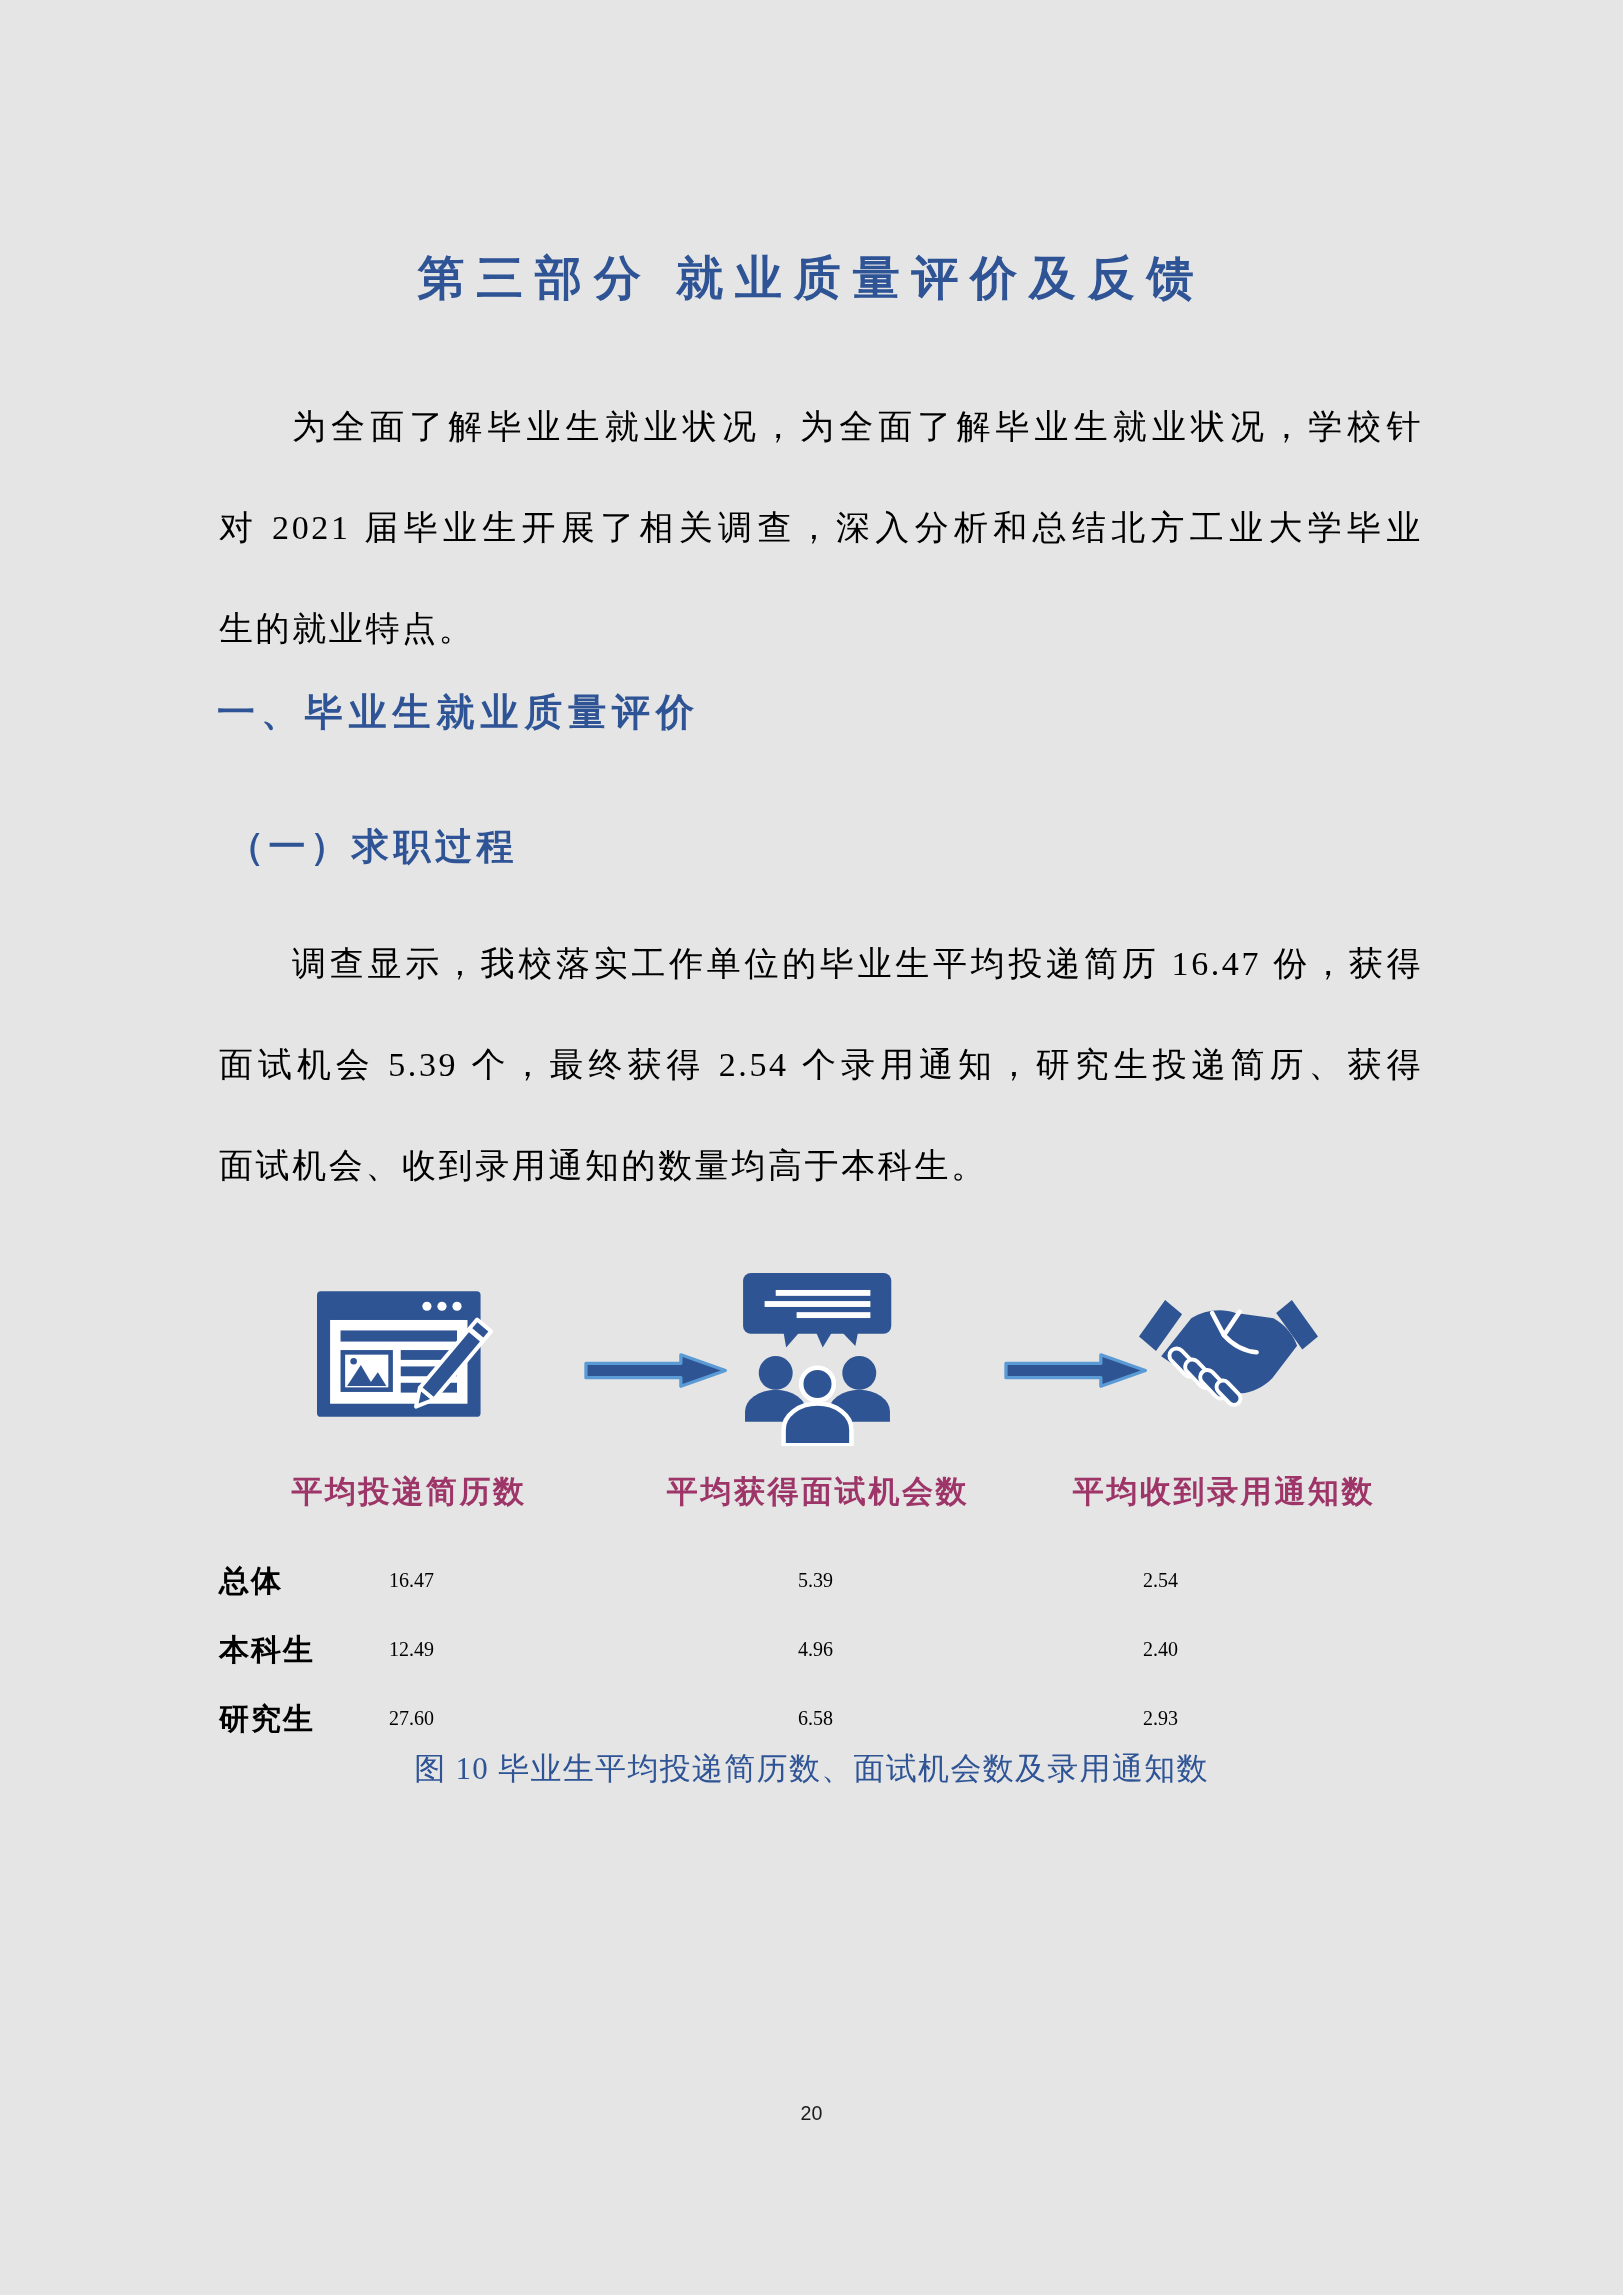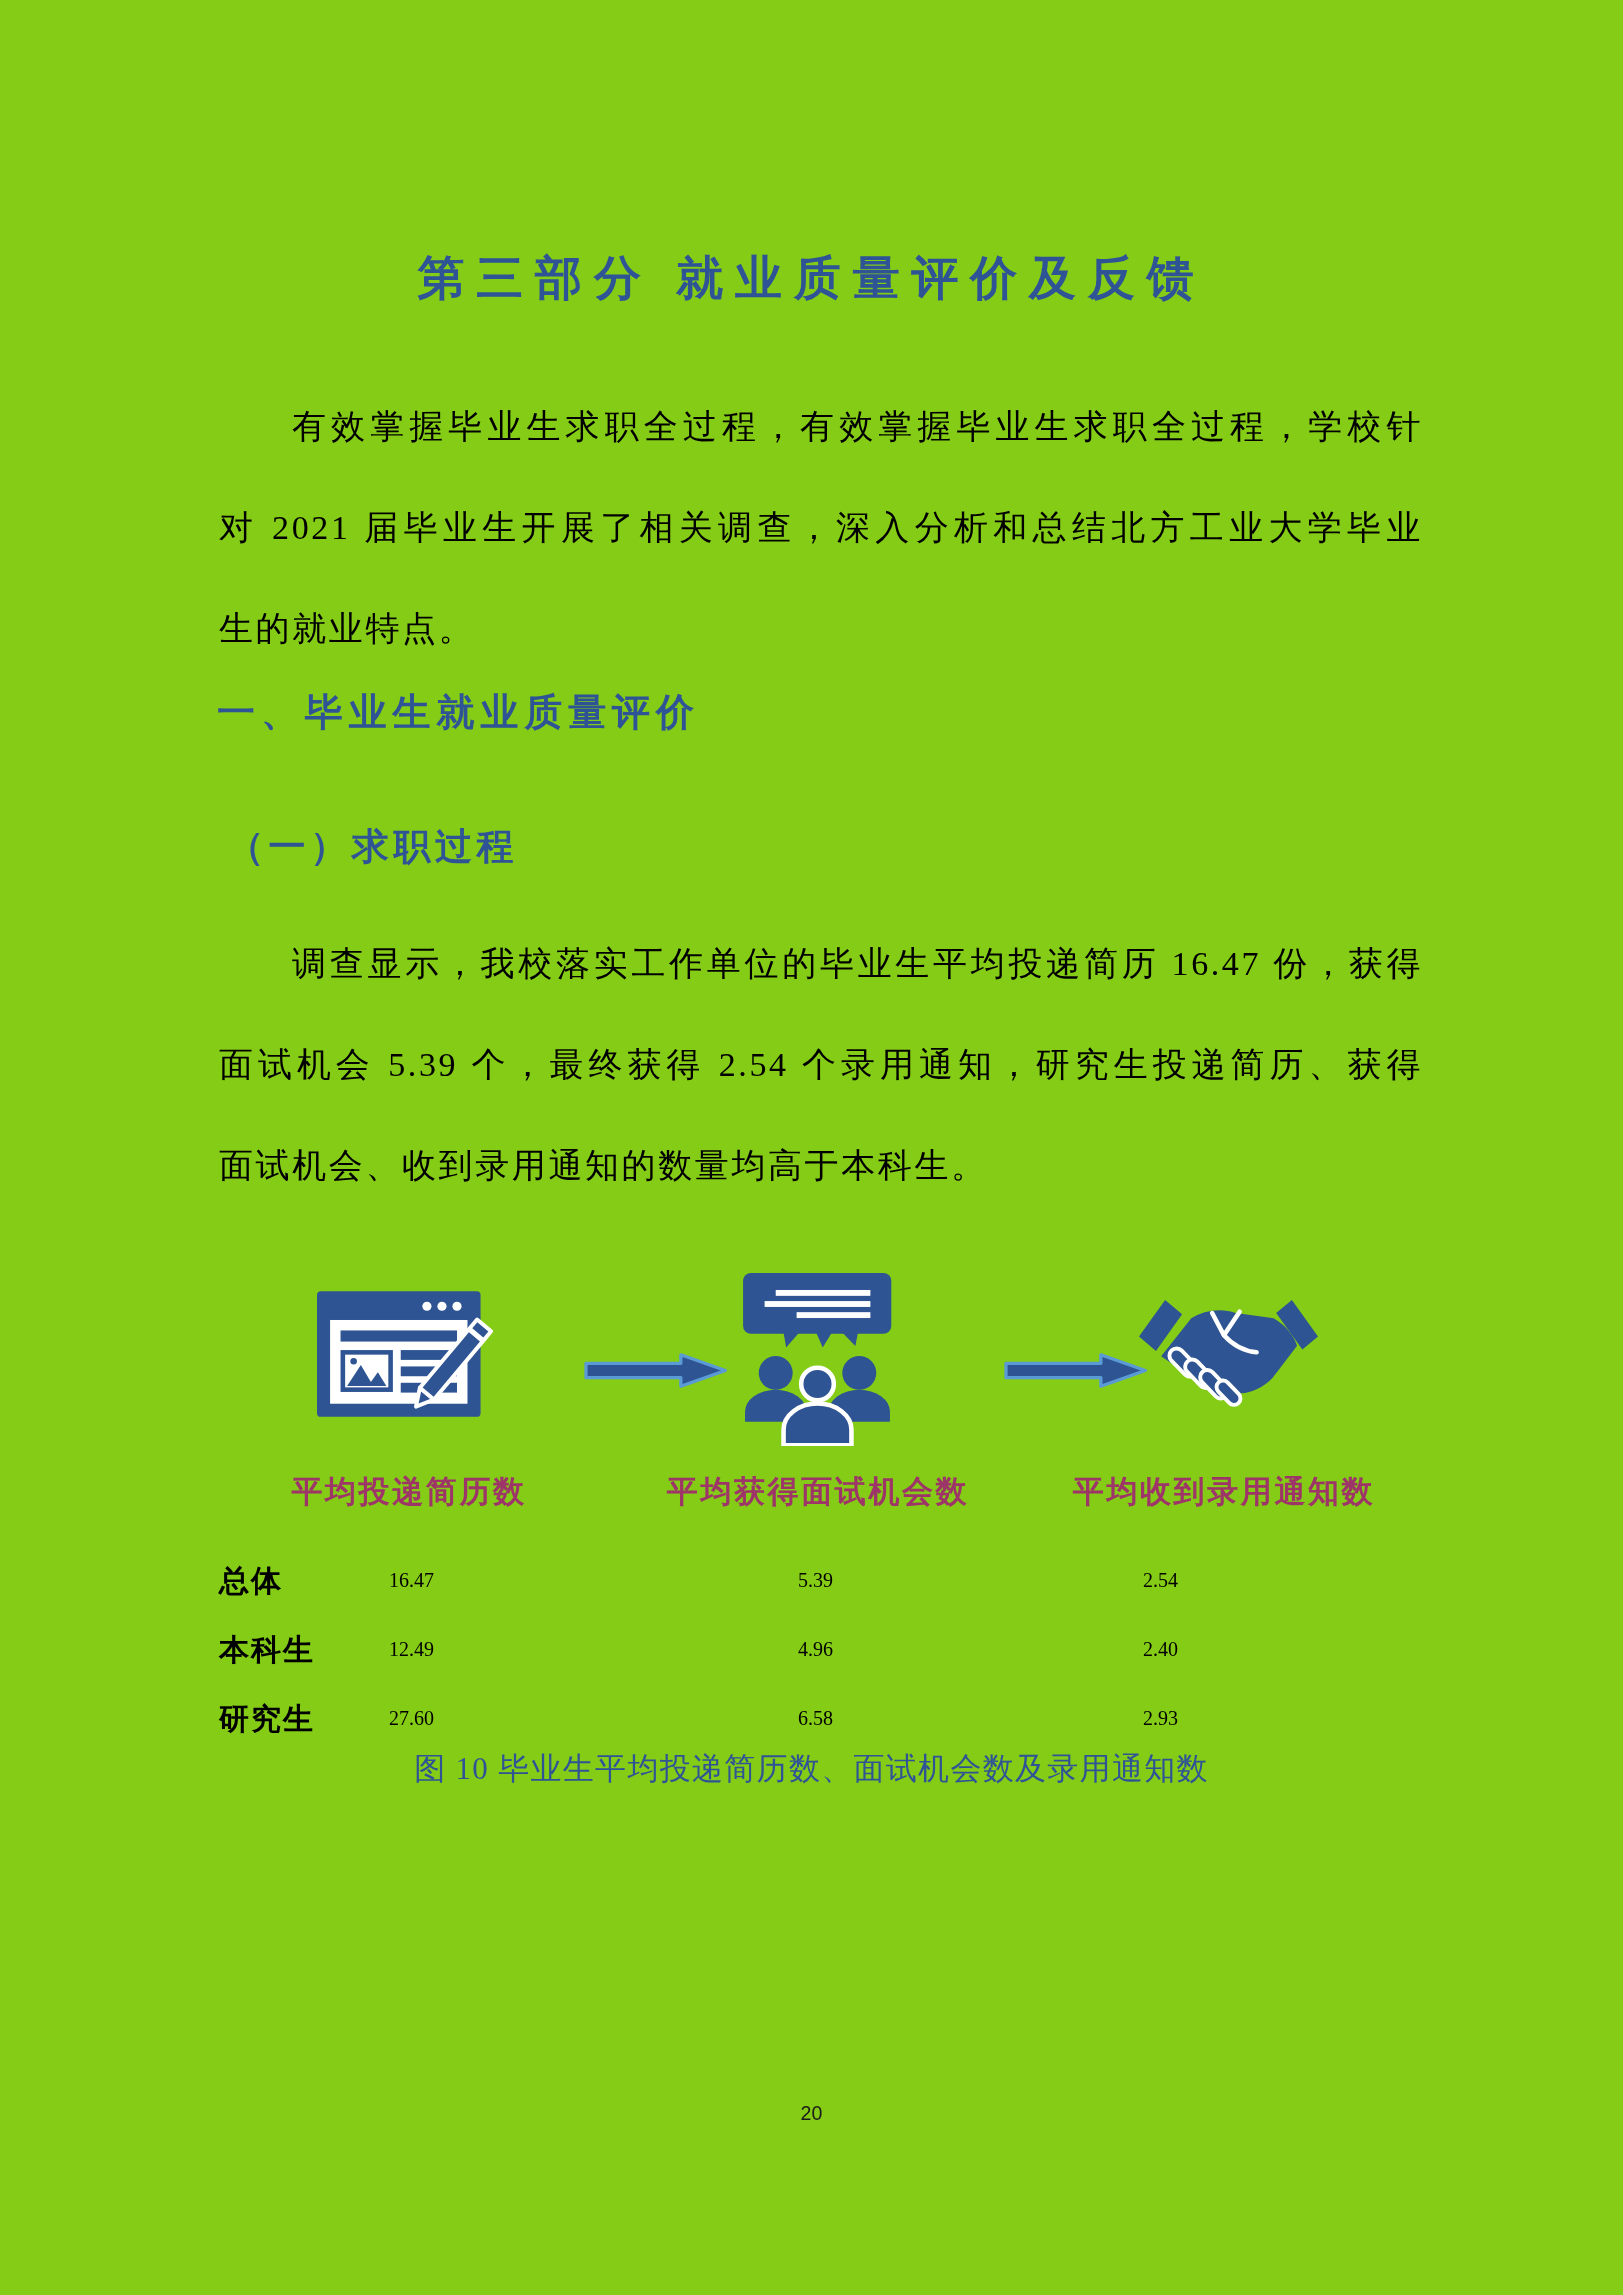--- a/index.html
+++ b/index.html
@@ -1,21 +1,21 @@
 <!DOCTYPE html>
 <html style="font-size:10.5px"><head>
 <meta charset="utf-8">
 <style>
   html, body { margin: 0; padding: 0; background: #888; }
   .page {
     position: relative;
     width: 1623px;
     height: 2295px;
     margin: 0 auto;
-    background: #84cc16;
+    background: #e5e5e5;
     font-family: "Liberation Serif", "DejaVu Serif", serif;
     color: #000;
     overflow: hidden;
   }
   .abs { position: absolute; }
 
   .title {
     left: 0; right: 0; top: 247px;
     text-align: center;
     font-size: 47px;
@@ -109,21 +109,21 @@
   }
 </style>
 </head>
 <body>
 
 <div class="page">
 
   <h1 class="abs title">第三部分 就业质量评价及反馈</h1>
 
   <div class="abs para" style="top:376px">
-    <div class="line just indent">有效掌握毕业生求职全过程，有效掌握毕业生求职全过程，学校针</div>
+    <div class="line just indent">为全面了解毕业生就业状况，为全面了解毕业生就业状况，学校针</div>
     <div class="line just">对 2021 届毕业生开展了相关调查，深入分析和总结北方工业大学毕业</div>
     <div class="line">生的就业特点。</div>
   </div>
 
   <h2 class="abs h-sec">一、毕业生就业质量评价</h2>
   <h3 class="abs h-sub">（一）求职过程</h3>
 
   <div class="abs para" style="top:913px">
     <div class="line just indent">调查显示，我校落实工作单位的毕业生平均投递简历 16.47 份，获得</div>
     <div class="line just">面试机会 5.39 个，最终获得 2.54 个录用通知，研究生投递简历、获得</div>

